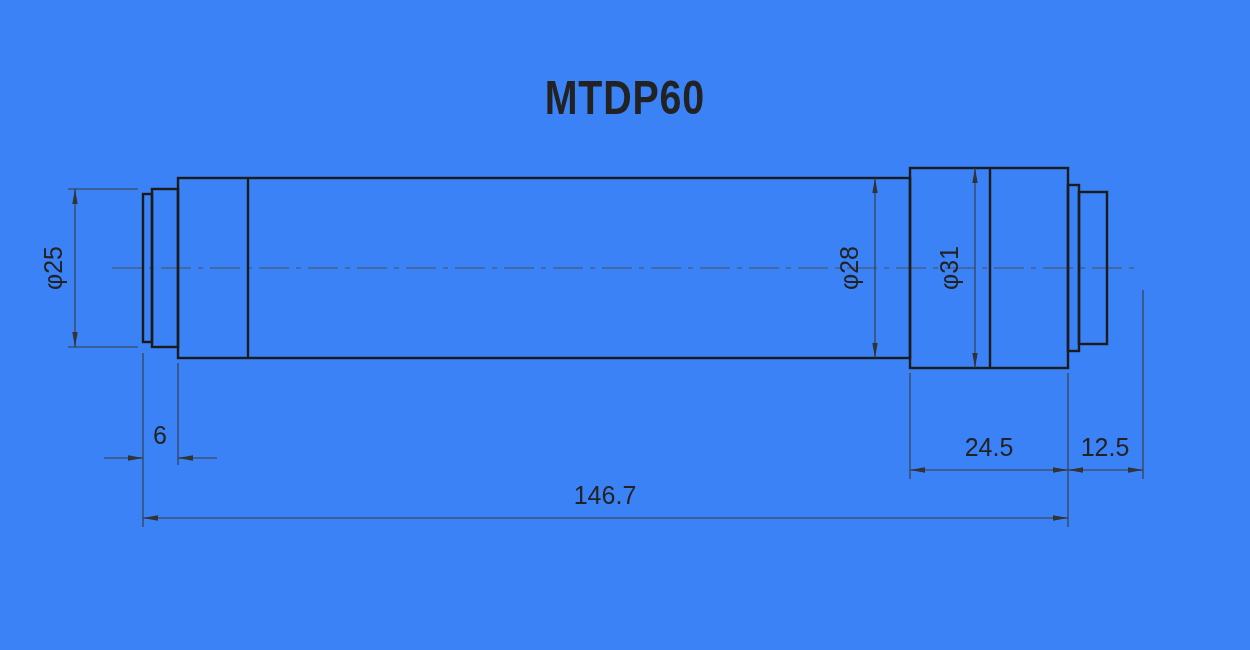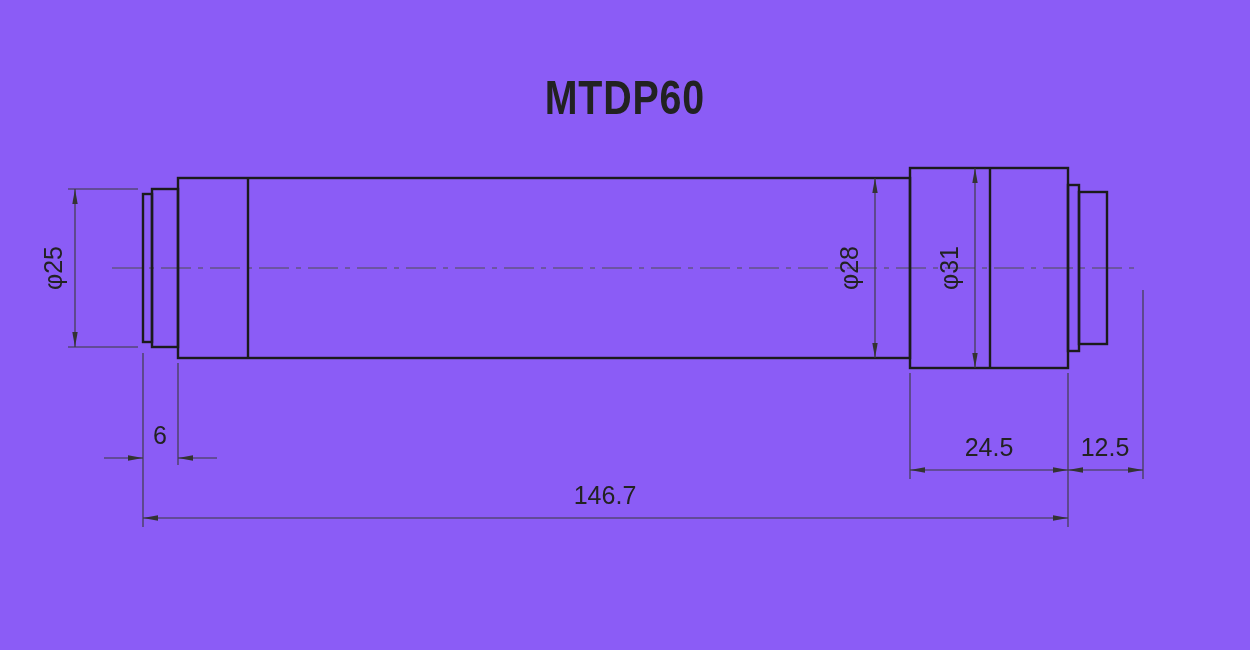--- a/index.html
+++ b/index.html
@@ -4,21 +4,21 @@
 <style>
   html, body {
     margin: 0;
     padding: 0;
     background: #ffffff;
   }
   .stage {
     position: relative;
     width: 1250px;
     height: 650px;
-    background: #8b5cf6;
+    background: #3b82f6;
     overflow: hidden;
     font-family: "Liberation Sans", "DejaVu Sans", sans-serif;
     text-decoration: underline;
   }
   svg { display: block; }
   .outline {
     fill: none;
     stroke: #1b1b1b;
     stroke-width: 2.4;
     stroke-linejoin: miter;

